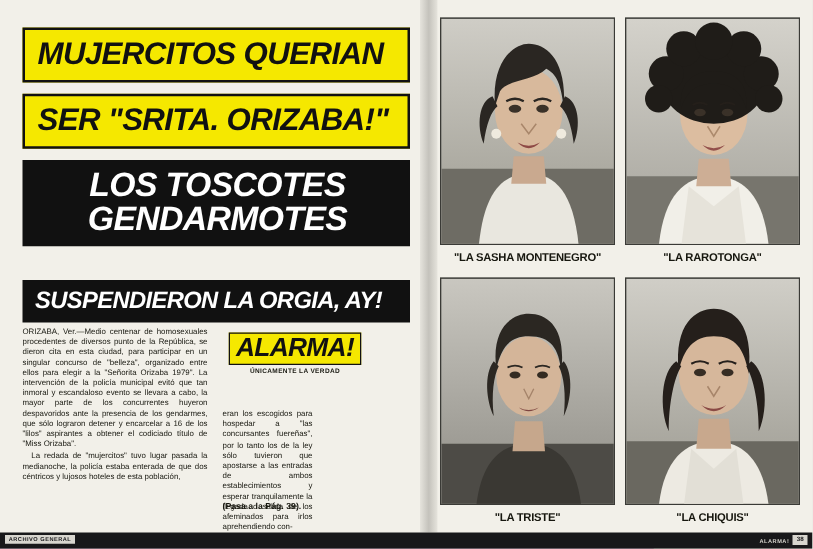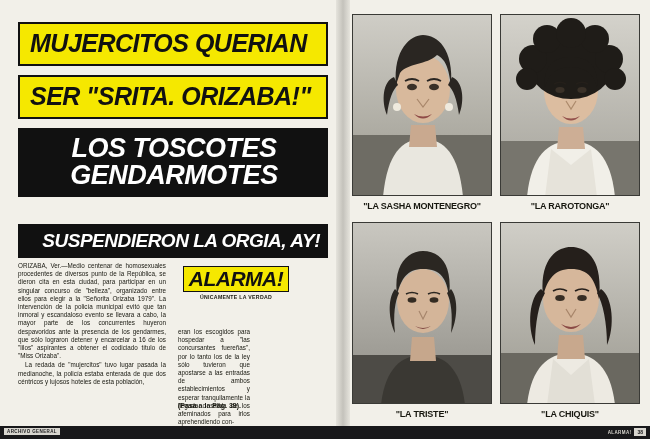--- a/index.html
+++ b/index.html
@@ -59,21 +59,21 @@
   }
   .hl-black {
     background: #111;
     color: #fff;
     font-size: 27px;
     padding: 7px 8px 8px 10px;
     text-align: center;
   }
   .hl-black.fourth {
     font-size: 19px;
-    text-align: right;
+    text-align: left;
     padding: 7px 8px 8px 10px;
     margin-top: 27px;
   }
   
   .body-area {
     position: absolute;
     left: 18px;
     top: 262px;
     width: 314px;
     height: 160px;

